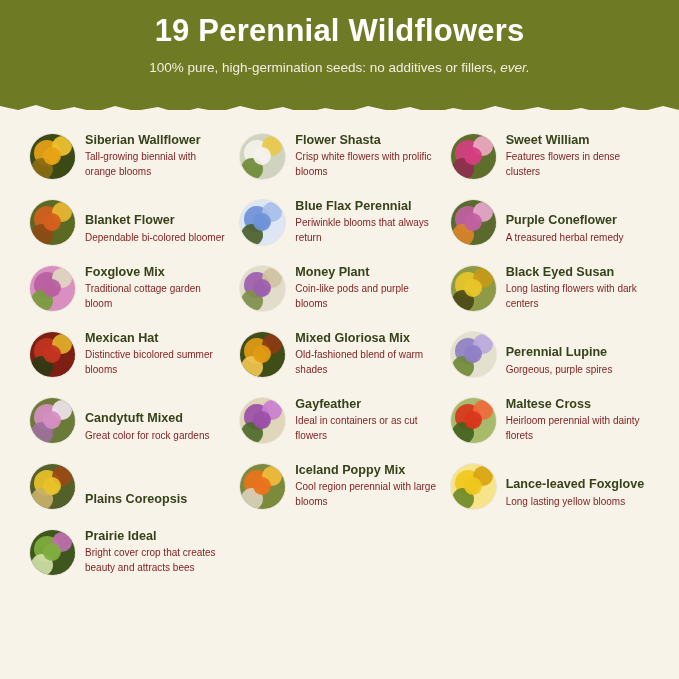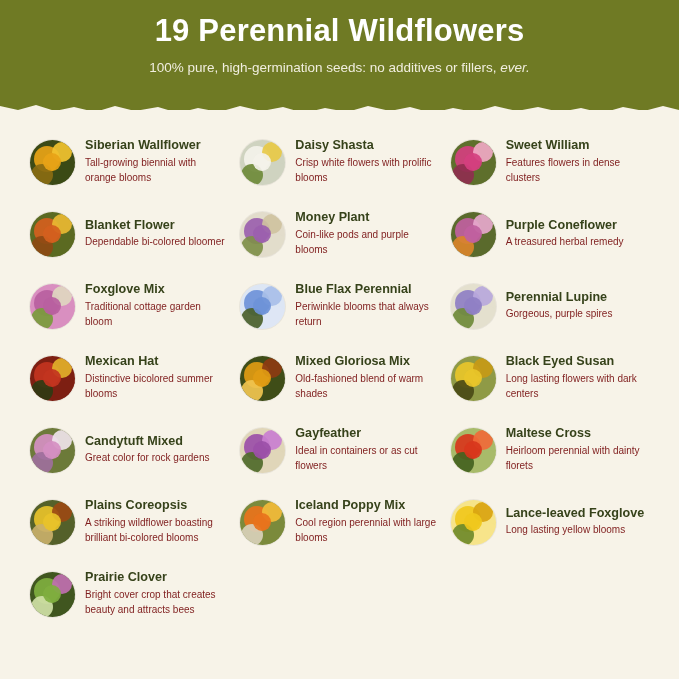--- a/index.html
+++ b/index.html
@@ -68,23 +68,22 @@
     column-gap: 0px;
     padding: 22px 18px 10px 30px;
     box-sizing: border-box;
   }
   .col {
     display: flex;
     flex-direction: column;
   }
   .item {
     display: flex;
-    align-items: center;
+    align-items: flex-end;
     margin-bottom: 19px;
-    margin-top: 6px;
   }
   .thumb {
     width: 45px;
     height: 45px;
     min-width: 45px;
     border-radius: 50%;
     margin-right: 10px;
     margin-top: 2px;
     background: #cfcfbf;
     position: relative;
@@ -199,78 +198,77 @@
         <div class="item">
           <div class="thumb" style="background: rgb(85, 97, 42);">
             <span class="blob" style="left: 4px; top: 6px; width: 26px; height: 26px; background: rgb(232, 194, 42);"></span>
             <span class="blob" style="left: 22px; top: 2px; width: 20px; height: 20px; background: rgb(155, 74, 20);"></span>
             <span class="blob" style="left: 1px; top: 24px; width: 22px; height: 22px; background: rgb(201, 176, 106);"></span>
             <span class="blob" style="left: 24px; top: 22px; width: 24px; height: 24px; background: rgb(85, 97, 42);"></span>
             <span class="blob" style="left: 13px; top: 13px; width: 18px; height: 18px; background: rgb(232, 194, 42);"></span>
           </div>
           <div class="txt">
             <p class="item-name">Plains Coreopsis</p>
-            <p class="item-desc">A striking wildflower boasting brilliant bi-colored blooms</p>
           </div>
         </div>
         <div class="item">
           <div class="thumb" style="background: rgb(64, 86, 31);">
             <span class="blob" style="left: 4px; top: 6px; width: 26px; height: 26px; background: rgb(127, 174, 63);"></span>
             <span class="blob" style="left: 22px; top: 2px; width: 20px; height: 20px; background: rgb(192, 111, 176);"></span>
             <span class="blob" style="left: 1px; top: 24px; width: 22px; height: 22px; background: rgb(207, 224, 166);"></span>
             <span class="blob" style="left: 24px; top: 22px; width: 24px; height: 24px; background: rgb(64, 86, 31);"></span>
             <span class="blob" style="left: 13px; top: 13px; width: 18px; height: 18px; background: rgb(127, 174, 63);"></span>
           </div>
           <div class="txt">
-            <p class="item-name">Prairie Clover</p>
+            <p class="item-name">Prairie Ideal</p>
             <p class="item-desc">Bright cover crop that creates beauty and attracts bees</p>
           </div>
         </div>
       </div>
     <div class="col">
         <div class="item">
           <div class="thumb" style="background: rgb(207, 211, 192);">
             <span class="blob" style="left: 4px; top: 6px; width: 26px; height: 26px; background: rgb(244, 242, 234);"></span>
             <span class="blob" style="left: 22px; top: 2px; width: 20px; height: 20px; background: rgb(232, 201, 72);"></span>
             <span class="blob" style="left: 1px; top: 24px; width: 22px; height: 22px; background: rgb(111, 138, 58);"></span>
             <span class="blob" style="left: 24px; top: 22px; width: 24px; height: 24px; background: rgb(207, 211, 192);"></span>
             <span class="blob" style="left: 13px; top: 13px; width: 18px; height: 18px; background: rgb(244, 242, 234);"></span>
           </div>
           <div class="txt">
-            <p class="item-name">Daisy Shasta</p>
+            <p class="item-name">Flower Shasta</p>
             <p class="item-desc">Crisp white flowers with prolific blooms</p>
+          </div>
+        </div>
+        <div class="item">
+          <div class="thumb" style="background: rgb(221, 230, 244);">
+            <span class="blob" style="left: 4px; top: 6px; width: 26px; height: 26px; background: rgb(110, 146, 216);"></span>
+            <span class="blob" style="left: 22px; top: 2px; width: 20px; height: 20px; background: rgb(168, 191, 232);"></span>
+            <span class="blob" style="left: 1px; top: 24px; width: 22px; height: 22px; background: rgb(74, 95, 42);"></span>
+            <span class="blob" style="left: 24px; top: 22px; width: 24px; height: 24px; background: rgb(221, 230, 244);"></span>
+            <span class="blob" style="left: 13px; top: 13px; width: 18px; height: 18px; background: rgb(110, 146, 216);"></span>
+          </div>
+          <div class="txt">
+            <p class="item-name">Blue Flax Perennial</p>
+            <p class="item-desc">Periwinkle blooms that always return</p>
           </div>
         </div>
         <div class="item">
           <div class="thumb" style="background: rgb(226, 220, 203);">
             <span class="blob" style="left: 4px; top: 6px; width: 26px; height: 26px; background: rgb(155, 95, 174);"></span>
             <span class="blob" style="left: 22px; top: 2px; width: 20px; height: 20px; background: rgb(207, 194, 160);"></span>
             <span class="blob" style="left: 1px; top: 24px; width: 22px; height: 22px; background: rgb(127, 143, 74);"></span>
             <span class="blob" style="left: 24px; top: 22px; width: 24px; height: 24px; background: rgb(226, 220, 203);"></span>
             <span class="blob" style="left: 13px; top: 13px; width: 18px; height: 18px; background: rgb(155, 95, 174);"></span>
           </div>
           <div class="txt">
             <p class="item-name">Money Plant</p>
             <p class="item-desc">Coin-like pods and purple blooms</p>
           </div>
         </div>
         <div class="item">
-          <div class="thumb" style="background: rgb(221, 230, 244);">
-            <span class="blob" style="left: 4px; top: 6px; width: 26px; height: 26px; background: rgb(110, 146, 216);"></span>
-            <span class="blob" style="left: 22px; top: 2px; width: 20px; height: 20px; background: rgb(168, 191, 232);"></span>
-            <span class="blob" style="left: 1px; top: 24px; width: 22px; height: 22px; background: rgb(74, 95, 42);"></span>
-            <span class="blob" style="left: 24px; top: 22px; width: 24px; height: 24px; background: rgb(221, 230, 244);"></span>
-            <span class="blob" style="left: 13px; top: 13px; width: 18px; height: 18px; background: rgb(110, 146, 216);"></span>
-          </div>
-          <div class="txt">
-            <p class="item-name">Blue Flax Perennial</p>
-            <p class="item-desc">Periwinkle blooms that always return</p>
-          </div>
-        </div>
-        <div class="item">
           <div class="thumb" style="background: rgb(63, 77, 24);">
             <span class="blob" style="left: 4px; top: 6px; width: 26px; height: 26px; background: rgb(224, 155, 20);"></span>
             <span class="blob" style="left: 22px; top: 2px; width: 20px; height: 20px; background: rgb(140, 59, 18);"></span>
             <span class="blob" style="left: 1px; top: 24px; width: 22px; height: 22px; background: rgb(240, 196, 80);"></span>
             <span class="blob" style="left: 24px; top: 22px; width: 24px; height: 24px; background: rgb(63, 77, 24);"></span>
             <span class="blob" style="left: 13px; top: 13px; width: 18px; height: 18px; background: rgb(224, 155, 20);"></span>
           </div>
           <div class="txt">
             <p class="item-name">Mixed Gloriosa Mix</p>
             <p class="item-desc">Old-fashioned blend of warm shades</p>
@@ -324,46 +322,46 @@
             <span class="blob" style="left: 1px; top: 24px; width: 22px; height: 22px; background: rgb(217, 132, 42);"></span>
             <span class="blob" style="left: 24px; top: 22px; width: 24px; height: 24px; background: rgb(90, 106, 44);"></span>
             <span class="blob" style="left: 13px; top: 13px; width: 18px; height: 18px; background: rgb(192, 97, 160);"></span>
           </div>
           <div class="txt">
             <p class="item-name">Purple Coneflower</p>
             <p class="item-desc">A treasured herbal remedy</p>
           </div>
         </div>
         <div class="item">
+          <div class="thumb" style="background: rgb(143, 154, 70);">
+            <span class="blob" style="left: 4px; top: 6px; width: 26px; height: 26px; background: rgb(232, 198, 42);"></span>
+            <span class="blob" style="left: 22px; top: 2px; width: 20px; height: 20px; background: rgb(199, 154, 22);"></span>
+            <span class="blob" style="left: 1px; top: 24px; width: 22px; height: 22px; background: rgb(74, 74, 22);"></span>
+            <span class="blob" style="left: 24px; top: 22px; width: 24px; height: 24px; background: rgb(143, 154, 70);"></span>
+            <span class="blob" style="left: 13px; top: 13px; width: 18px; height: 18px; background: rgb(232, 198, 42);"></span>
+          </div>
+          <div class="txt">
+            <p class="item-name">Black Eyed Susan</p>
+            <p class="item-desc">Long lasting flowers with dark centers</p>
+          </div>
+        </div>
+        <div class="item">
           <div class="thumb" style="background: rgb(228, 224, 206);">
             <span class="blob" style="left: 4px; top: 6px; width: 26px; height: 26px; background: rgb(143, 127, 196);"></span>
             <span class="blob" style="left: 22px; top: 2px; width: 20px; height: 20px; background: rgb(185, 168, 220);"></span>
             <span class="blob" style="left: 1px; top: 24px; width: 22px; height: 22px; background: rgb(111, 138, 58);"></span>
             <span class="blob" style="left: 24px; top: 22px; width: 24px; height: 24px; background: rgb(228, 224, 206);"></span>
             <span class="blob" style="left: 13px; top: 13px; width: 18px; height: 18px; background: rgb(143, 127, 196);"></span>
           </div>
           <div class="txt">
             <p class="item-name">Perennial Lupine</p>
             <p class="item-desc">Gorgeous, purple spires</p>
           </div>
         </div>
         <div class="item">
-          <div class="thumb" style="background: rgb(143, 154, 70);">
-            <span class="blob" style="left: 4px; top: 6px; width: 26px; height: 26px; background: rgb(232, 198, 42);"></span>
-            <span class="blob" style="left: 22px; top: 2px; width: 20px; height: 20px; background: rgb(199, 154, 22);"></span>
-            <span class="blob" style="left: 1px; top: 24px; width: 22px; height: 22px; background: rgb(74, 74, 22);"></span>
-            <span class="blob" style="left: 24px; top: 22px; width: 24px; height: 24px; background: rgb(143, 154, 70);"></span>
-            <span class="blob" style="left: 13px; top: 13px; width: 18px; height: 18px; background: rgb(232, 198, 42);"></span>
-          </div>
-          <div class="txt">
-            <p class="item-name">Black Eyed Susan</p>
-            <p class="item-desc">Long lasting flowers with dark centers</p>
-          </div>
-        </div>
-        <div class="item">
           <div class="thumb" style="background: rgb(168, 187, 106);">
             <span class="blob" style="left: 4px; top: 6px; width: 26px; height: 26px; background: rgb(216, 54, 28);"></span>
             <span class="blob" style="left: 22px; top: 2px; width: 20px; height: 20px; background: rgb(240, 106, 58);"></span>
             <span class="blob" style="left: 1px; top: 24px; width: 22px; height: 22px; background: rgb(68, 98, 31);"></span>
             <span class="blob" style="left: 24px; top: 22px; width: 24px; height: 24px; background: rgb(168, 187, 106);"></span>
             <span class="blob" style="left: 13px; top: 13px; width: 18px; height: 18px; background: rgb(216, 54, 28);"></span>
           </div>
           <div class="txt">
             <p class="item-name">Maltese Cross</p>
             <p class="item-desc">Heirloom perennial with dainty florets</p>

